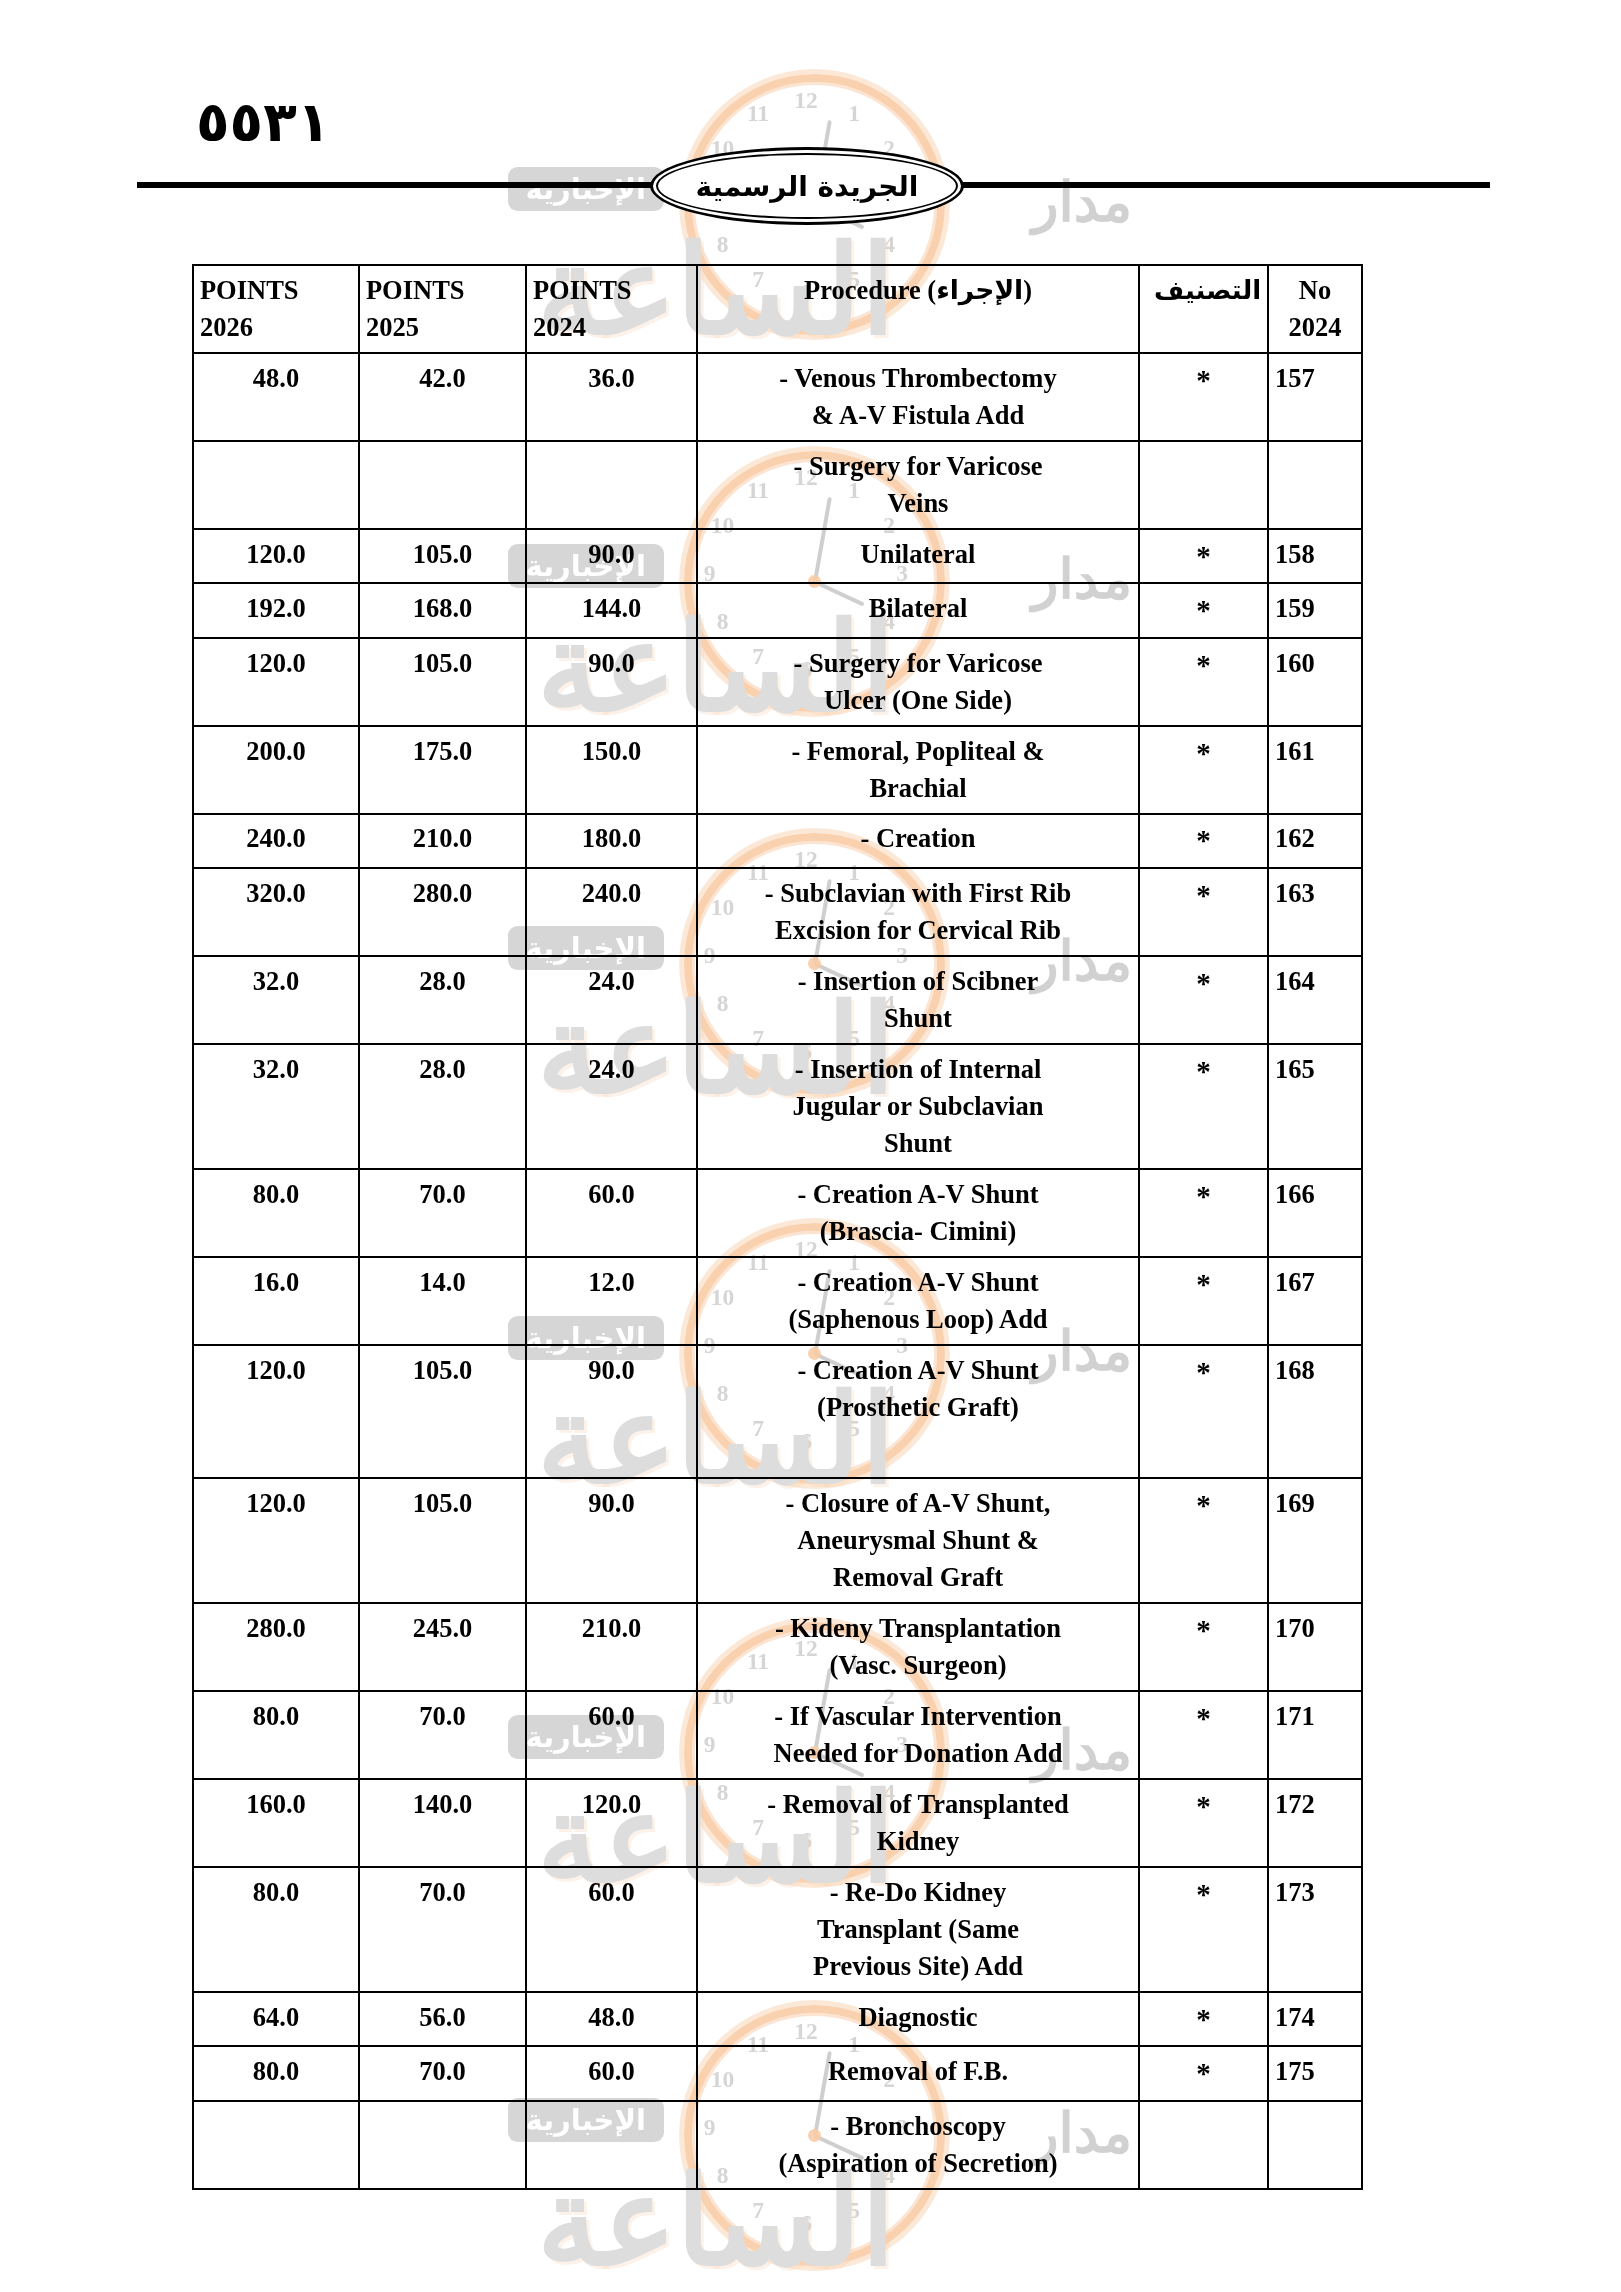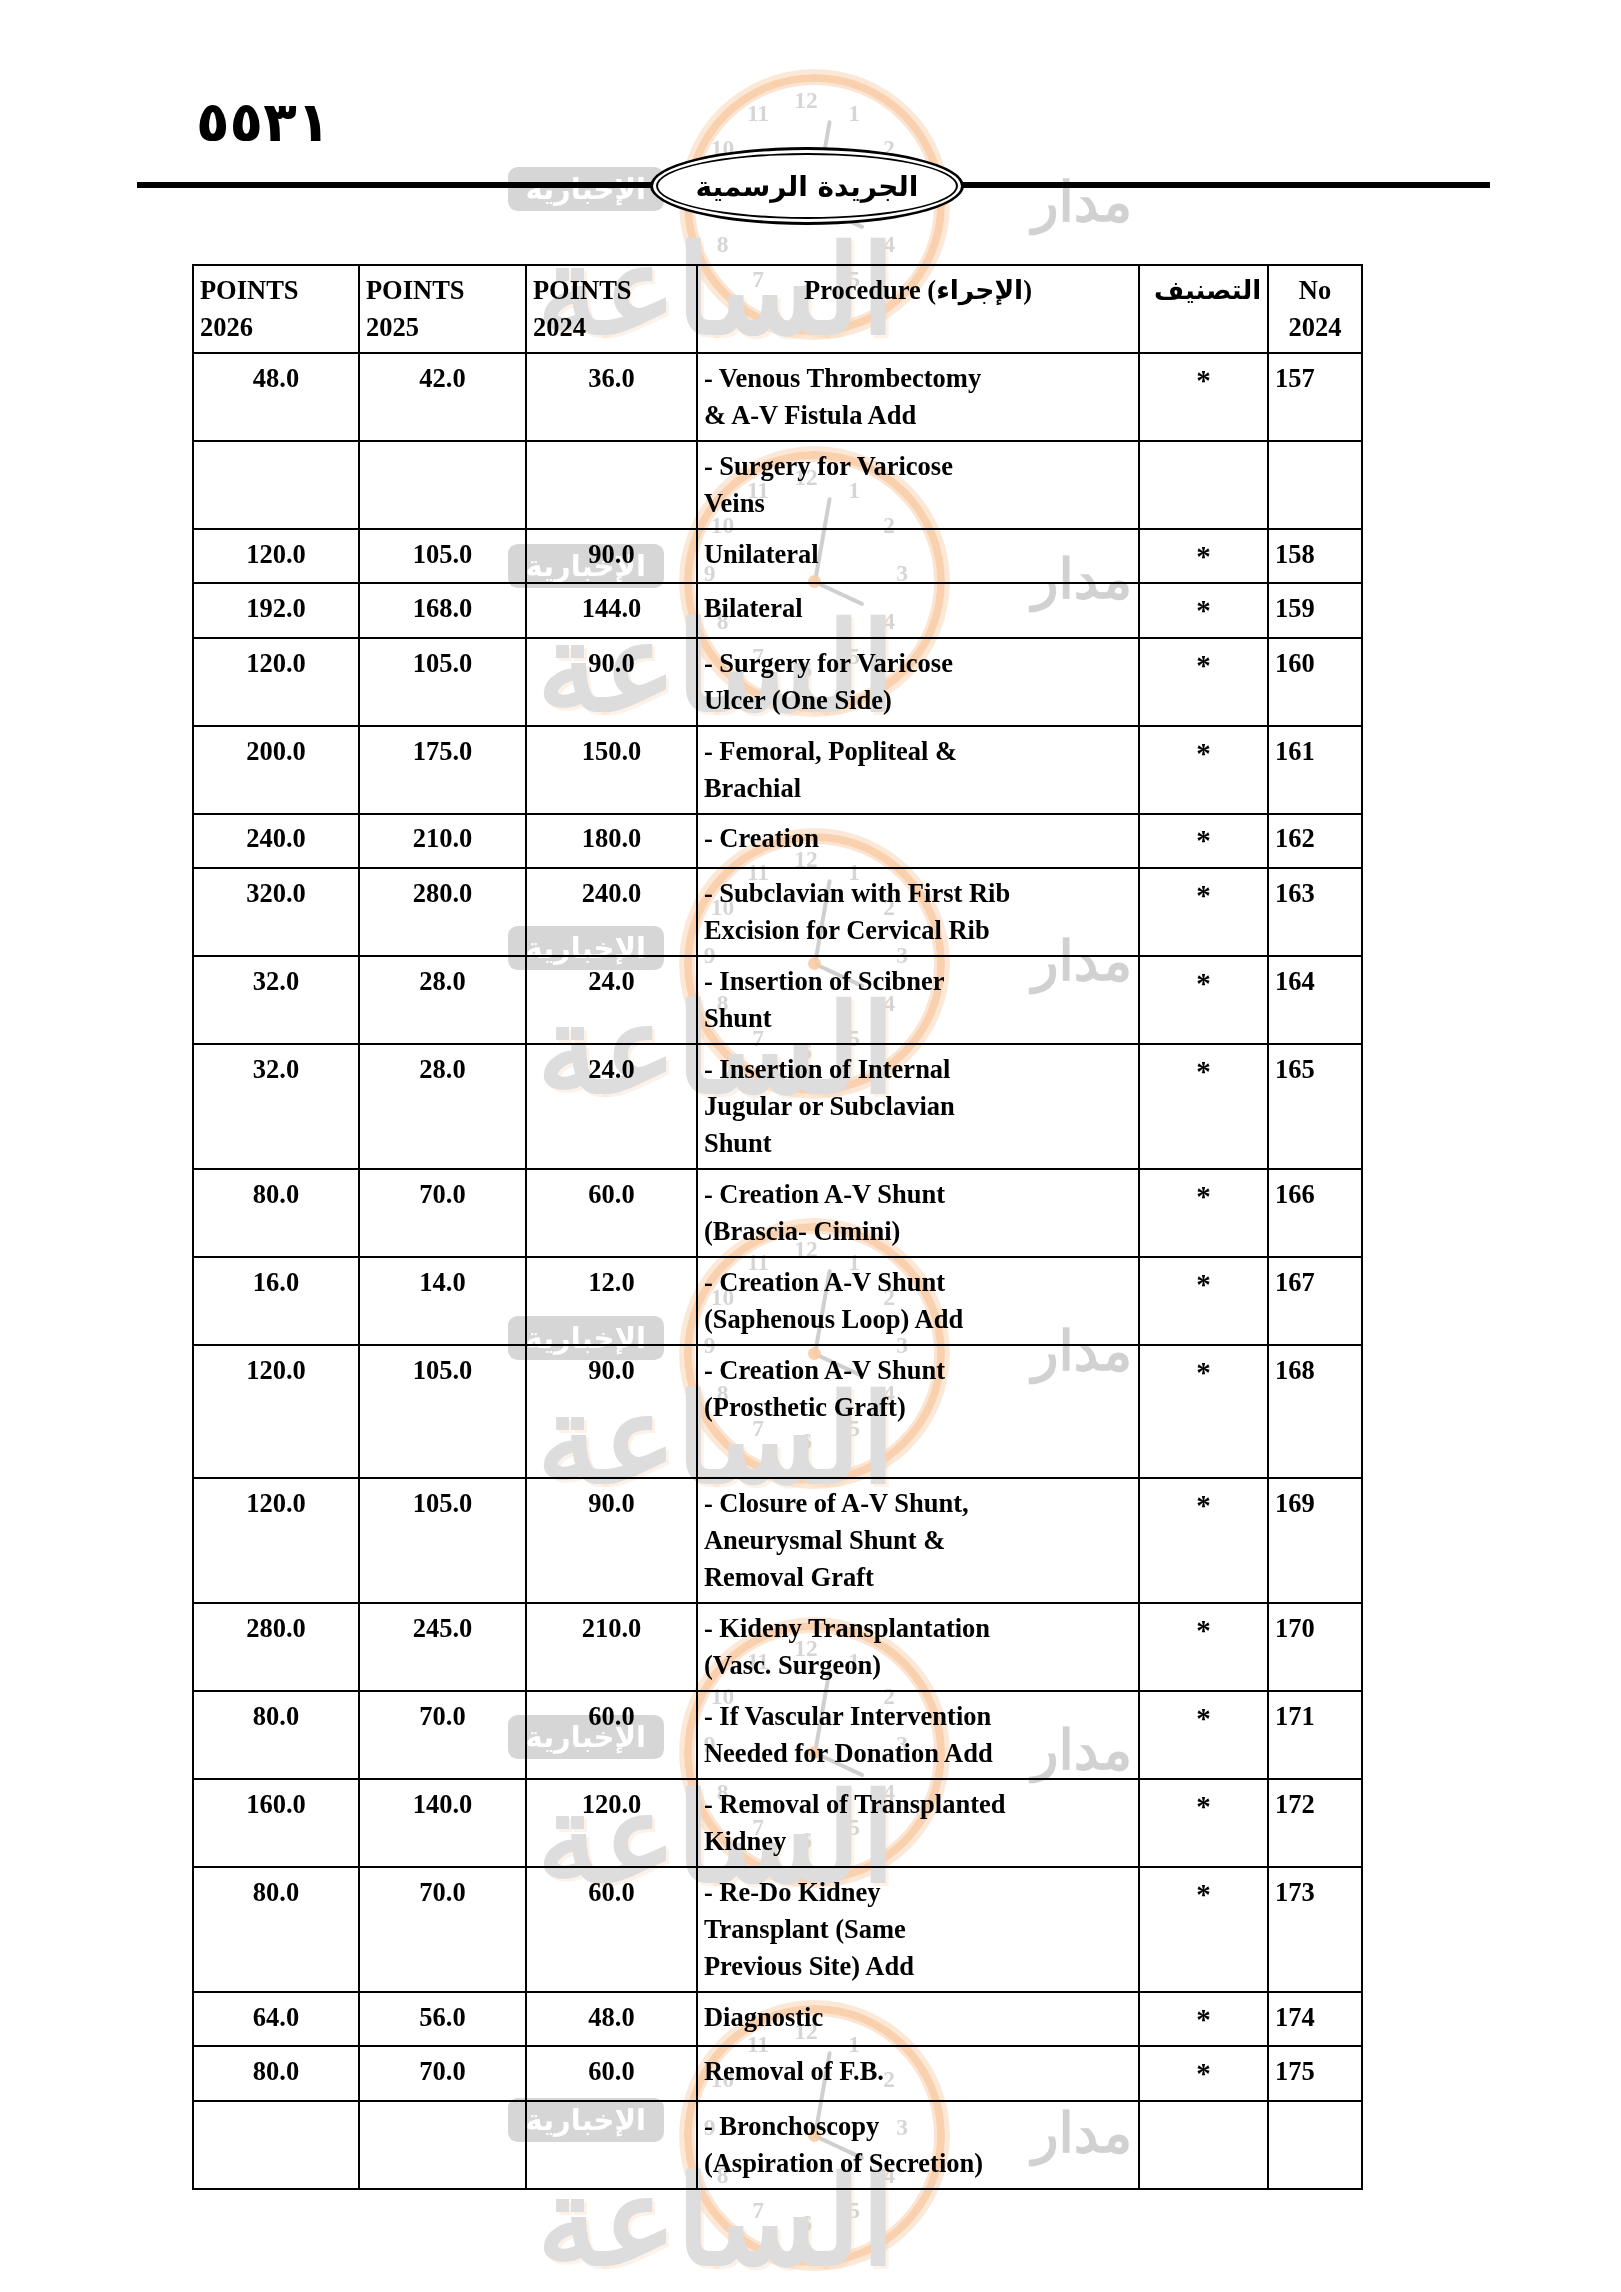--- a/index.html
+++ b/index.html
@@ -87,21 +87,21 @@
     vertical-align:top;
     line-height:1.4;
     white-space:pre-line;
     background:transparent;
   }
   th.h-points{text-align:left;padding-left:11.8px;}
   th.h-procedure{text-align:center;}
   th.h-class{text-align:right;padding-right:9.8px;font-family:"DejaVu Sans","Liberation Serif",sans-serif;font-size:26px;}
   th.h-no{text-align:center;}
   td.col-points_2026,td.col-points_2025,td.col-points_2024{text-align:center;}
-  td.col-procedure{padding-left:9.8px;padding-right:9.8px;border-radius:27px;}
+  td.col-procedure{text-align:center;padding-left:9.8px;padding-right:9.8px;border-radius:27px;}
   td.col-classification{text-align:center;font-size:29px;}
   td.col-no{text-align:left;margin-top:36px;}
   tr.tall td{padding-bottom:51px;}
 </style>
 </head>
 <body>
 
 <div class="page">
 
   <div class="watermark-layer">

